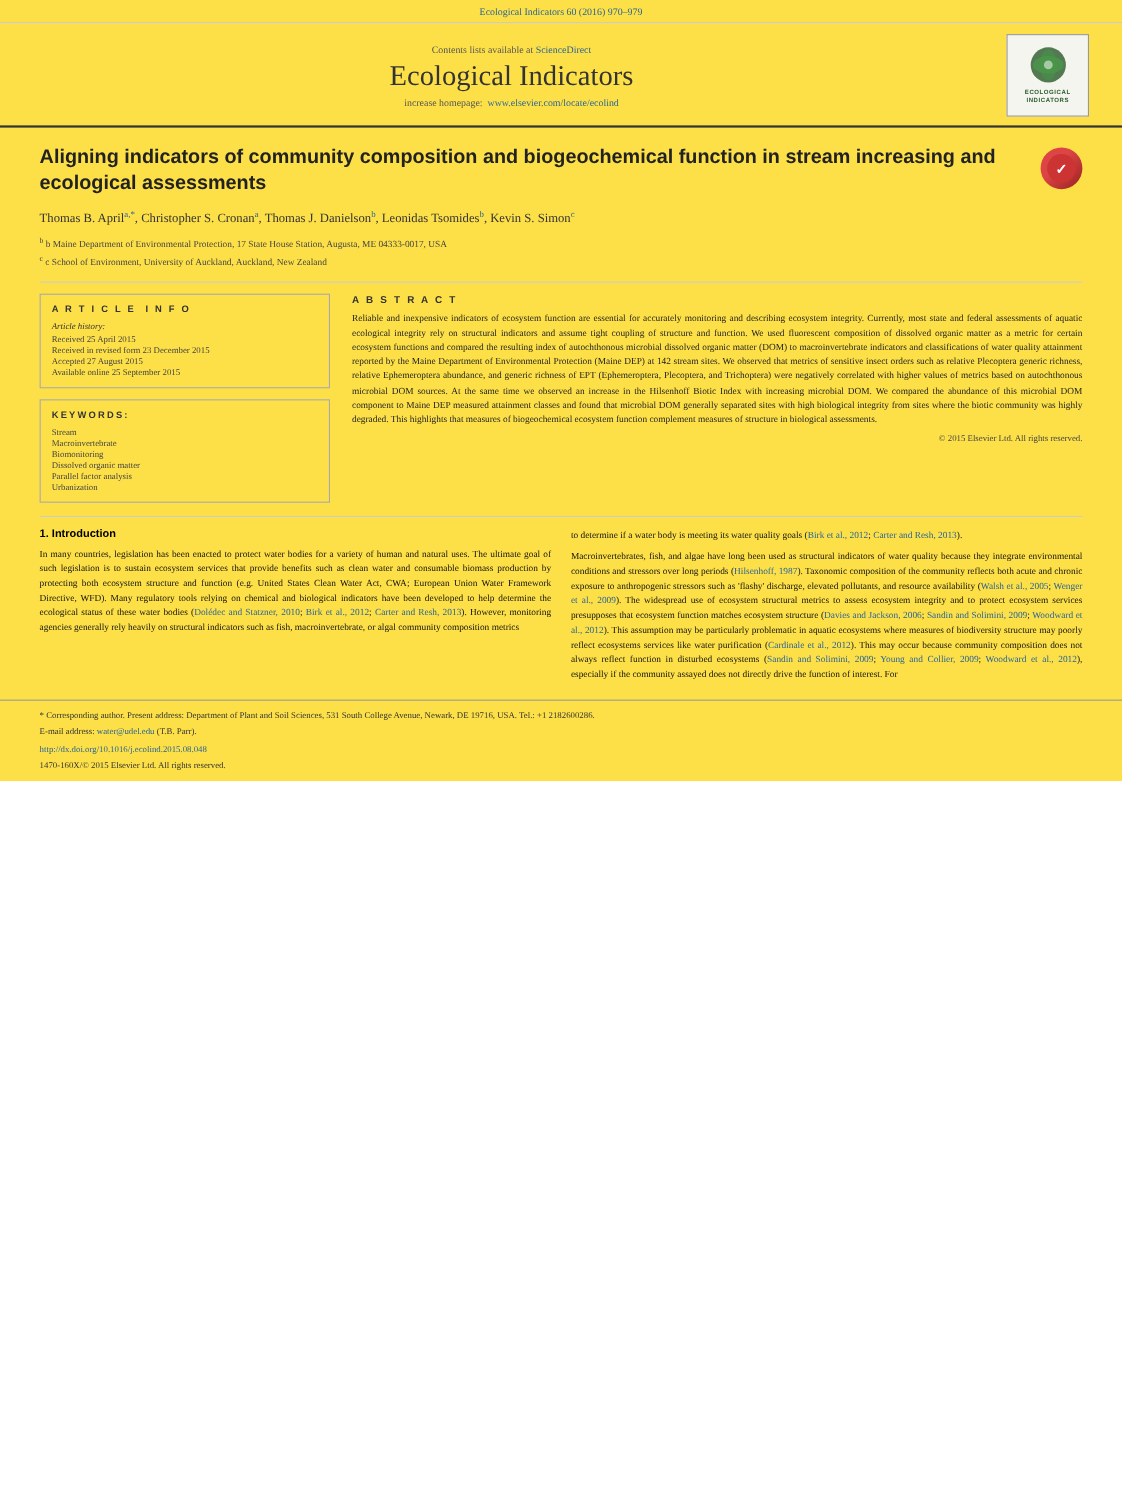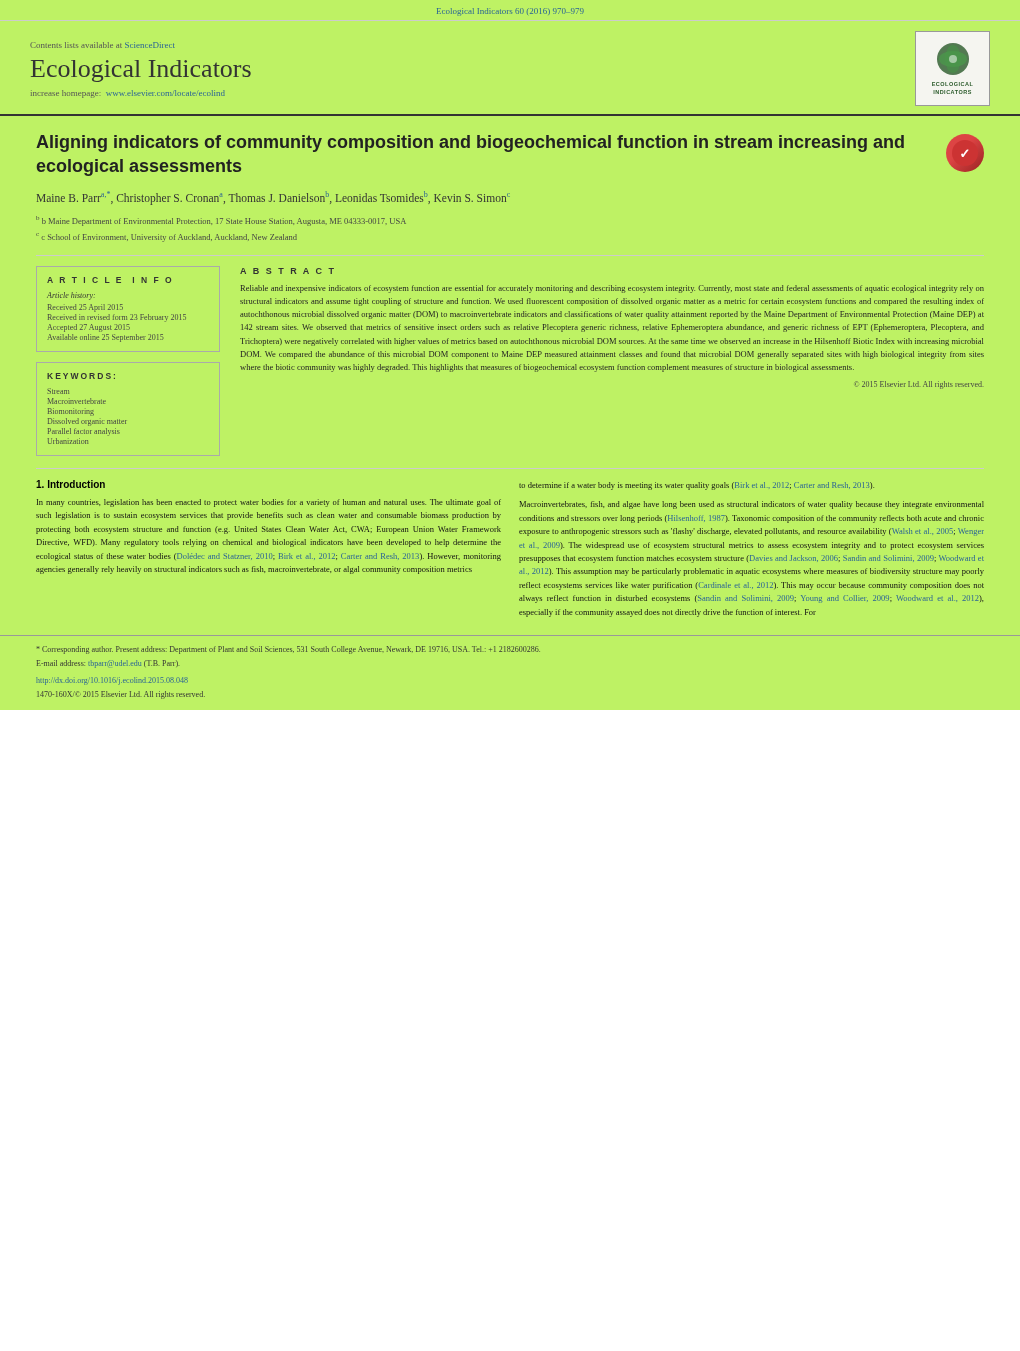--- a/index.html
+++ b/index.html
@@ -6,21 +6,21 @@
     body {
       background: #fff;
       font-family: 'Times New Roman', Times, serif;
       font-size: 9.5px;
       color: #000;
       width: 1020px;
       min-height: 1351px;
     }
     .page {
       width: 1020px;
-      background: #bef264;
+      background: #fde047;
       padding: 0;
     }
     
     .top-bar {
       text-align: center;
       padding: 6px 0 4px 0;
       font-size: 9px;
       color: #2a6496;
       border-bottom: 1px solid #ccc;
     }
@@ -37,21 +37,21 @@
       height: 50px;
     }
     .elsevier-text {
       font-size: 11px;
       color: #e05;
       font-weight: bold;
       letter-spacing: 2px;
       font-family: Arial, sans-serif;
     }
     .journal-center {
-      text-align: left;
+      text-align: center;
       flex: 1;
     }
     .contents-line {
       font-size: 9px;
       color: #555;
       margin-bottom: 4px;
     }
     .contents-line a, .homepage-line a {
       color: #2a6496;
       text-decoration: none;
@@ -155,21 +155,21 @@
       margin-bottom: 1px;
     }
 
     
     .two-col {
       display: flex;
       gap: 20px;
       margin-bottom: 12px;
     }
     .col-left {
-      width: 184px;
+      width: 264px;
       flex-shrink: 0;
     }
     .col-right {
       flex: 1;
     }
 
     
     .article-info-box {
       border: 1px solid #aaa;
       padding: 8px 10px;
@@ -328,42 +328,42 @@
       <div class="article-title">Aligning indicators of community composition and biogeochemical function in stream increasing and ecological assessments</div>
       <div class="crossmark-badge">
         <svg width="28" height="28" viewBox="0 0 28 28">
           <circle cx="14" cy="14" r="13" fill="#cc3333"></circle>
           <text x="14" y="19" text-anchor="middle" font-size="13" fill="white" font-family="Arial" font-weight="bold">✓</text>
         </svg>
       </div>
     </div>
 
     <div class="authors">
-      <span>Maine B. Parr</span><span class="author-sup">a,*</span><span>, </span>
+      <span>Thomas B. April</span><span class="author-sup">a,*</span><span>, </span>
       <span>Christopher S. Cronan</span><span class="author-sup">a</span><span>, </span>
       <span>Thomas J. Danielson</span><span class="author-sup">b</span><span>, </span>
       <span>Leonidas Tsomides</span><span class="author-sup">b</span><span>, </span>
       <span>Kevin S. Simon</span><span class="author-sup">c</span>
     </div>
 
     <div class="affiliations">
       <div class="affil-item"><sup style="font-size:7px">b</sup> <span>b Maine Department of Environmental Protection, 17 State House Station, Augusta, ME 04333-0017, USA</span></div>
       <div class="affil-item"><sup style="font-size:7px">c</sup> <span>c School of Environment, University of Auckland, Auckland, New Zealand</span></div>
     </div>
 
     <hr class="section-divider">
 
     <div class="two-col">
 
       <div class="col-left">
         <div class="article-info-box">
           <div class="section-heading">A R T I C L E&nbsp;&nbsp;I N F O</div>
           <div class="info-subhead">Article history:</div>
           <div class="info-line">Received 25 April 2015</div>
-          <div class="info-line">Received in revised form 23 February 2015</div>
+          <div class="info-line">Received in revised form 23 December 2015</div>
           <div class="info-line">Accepted 27 August 2015</div>
           <div class="info-line">Available online 25 September 2015</div>
         </div>
         <div class="keywords-box">
           <div class="section-heading">Keywords:</div>
           <div class="keyword-item">Stream</div>
           <div class="keyword-item">Macroinvertebrate</div>
           <div class="keyword-item">Biomonitoring</div>
           <div class="keyword-item">Dissolved organic matter</div>
           <div class="keyword-item">Parallel factor analysis</div>
@@ -402,21 +402,21 @@
     </div>
 
   </div>
 
   <div class="footnote-section">
     <div class="footnote-line">
       <span>* Corresponding author. Present address: Department of Plant and Soil Sciences, 531 South College Avenue, Newark, DE 19716, USA. Tel.: +1 2182600286.</span>
     </div>
     <div class="footnote-line">
       <span>E-mail address:</span>
-      <a class="footnote-link" href="#">tbparr@udel.edu</a>
+      <a class="footnote-link" href="#">water@udel.edu</a>
       <span>(T.B. Parr).</span>
     </div>
     <div class="footnote-line" style="margin-top:4px;">
       <a class="footnote-link" href="#">http://dx.doi.org/10.1016/j.ecolind.2015.08.048</a>
     </div>
     <div class="footnote-line">1470-160X/© 2015 Elsevier Ltd. All rights reserved.</div>
   </div>
 
 </div>
 

